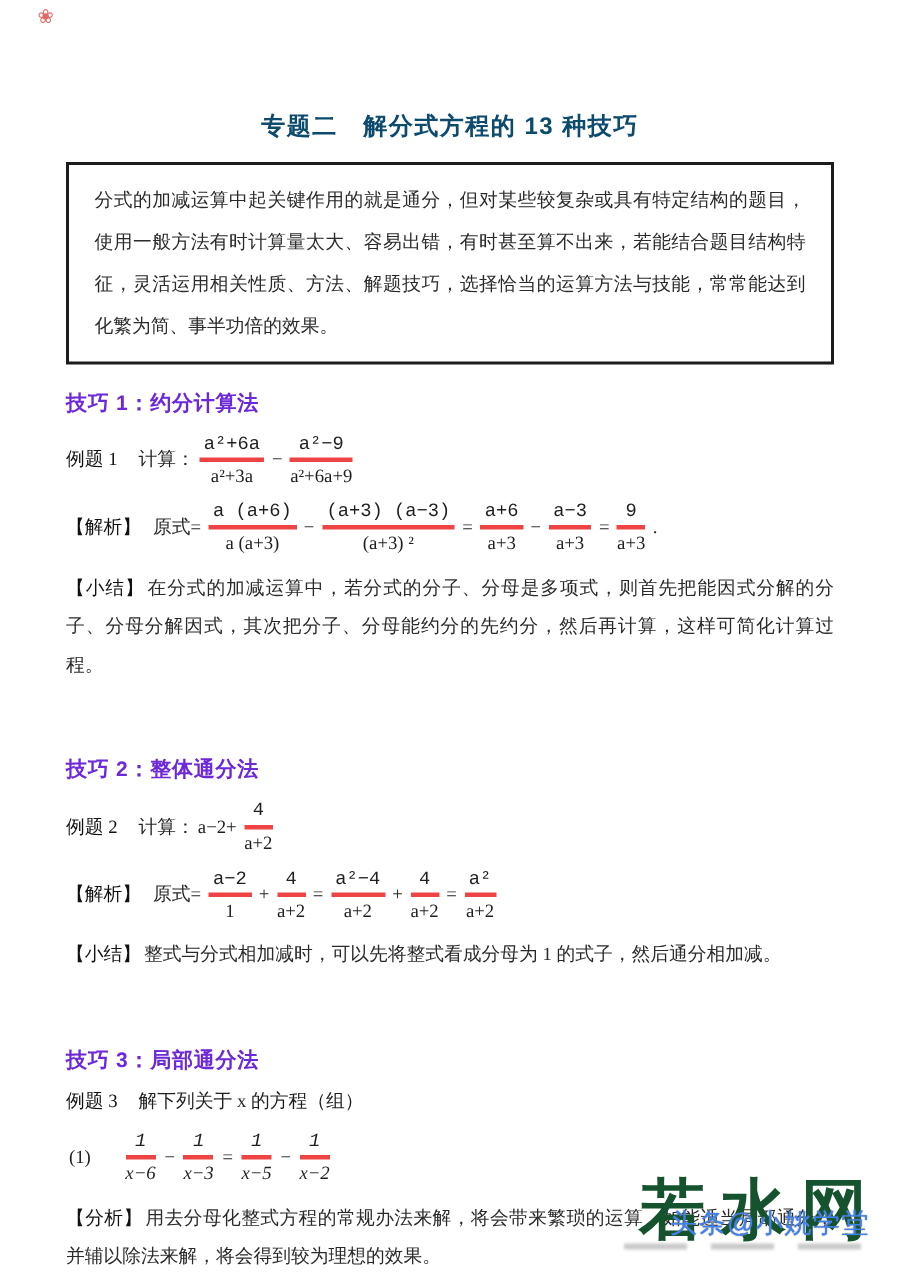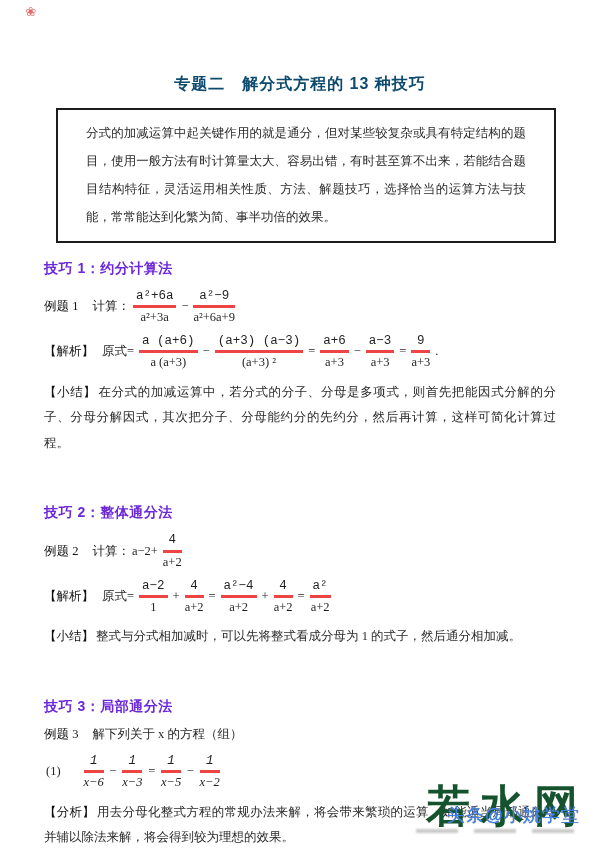--- a/index.html
+++ b/index.html
@@ -10,22 +10,22 @@
   .content{padding:0 44px;}
   .stamp{
     position:absolute;left:25px;top:4px;font-size:13px;color:#e05050;opacity:.85;
     font-family:"DejaVu Sans",sans-serif;
   }
   .doc-title{
     margin-top:74px;text-align:center;font-size:16px;font-weight:bold;color:#0c4a6e;
     font-family:"Liberation Sans","DejaVu Sans",sans-serif;letter-spacing:1px;
   }
   .intro-box{
-    margin-top:13px;border:2px solid #1c1c1c;padding:9px 28px;
-    font-size:12.5px;line-height:2.25;text-align:justify;color:#2a2a2a;margin-left:12px;
+    margin-top:13px;border:2px solid #1c1c1c;padding:9px 17px;
+    font-size:12.5px;line-height:2.25;text-align:justify;color:#2a2a2a;
   }
   .tech-heading{
     margin-top:17px;font-size:14px;font-weight:bold;color:#6d28d9;
     font-family:"Liberation Sans","DejaVu Sans",sans-serif;letter-spacing:.5px;
   }
   .tech-heading.spaced{margin-top:48px;}
   .row{display:flex;align-items:center;font-size:12.5px;}
   .row.m10{margin-top:10px;}
   .row.m8{margin-top:8px;}
   .lbl{font-weight:normal;color:#111;white-space:nowrap;margin-right:6px;}

